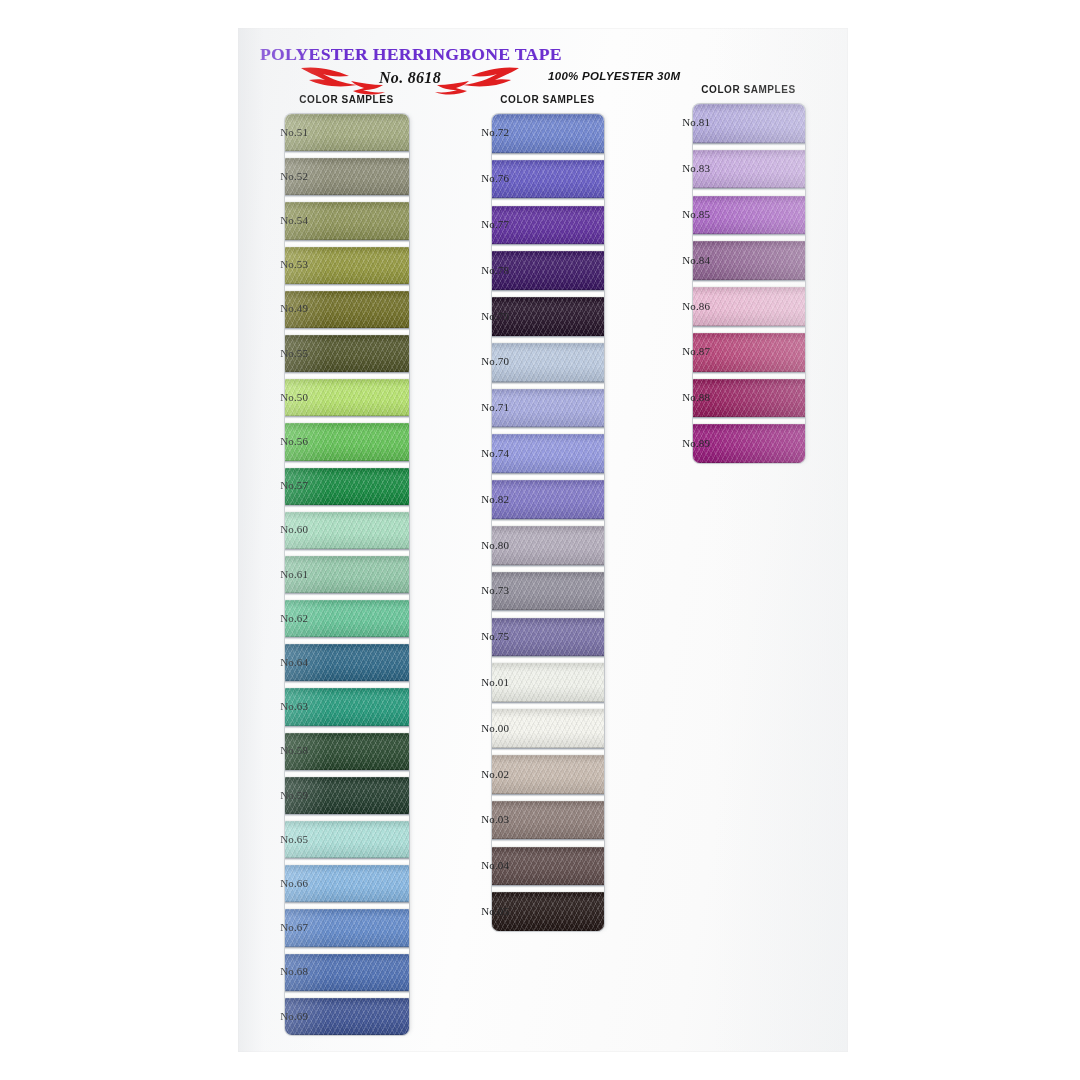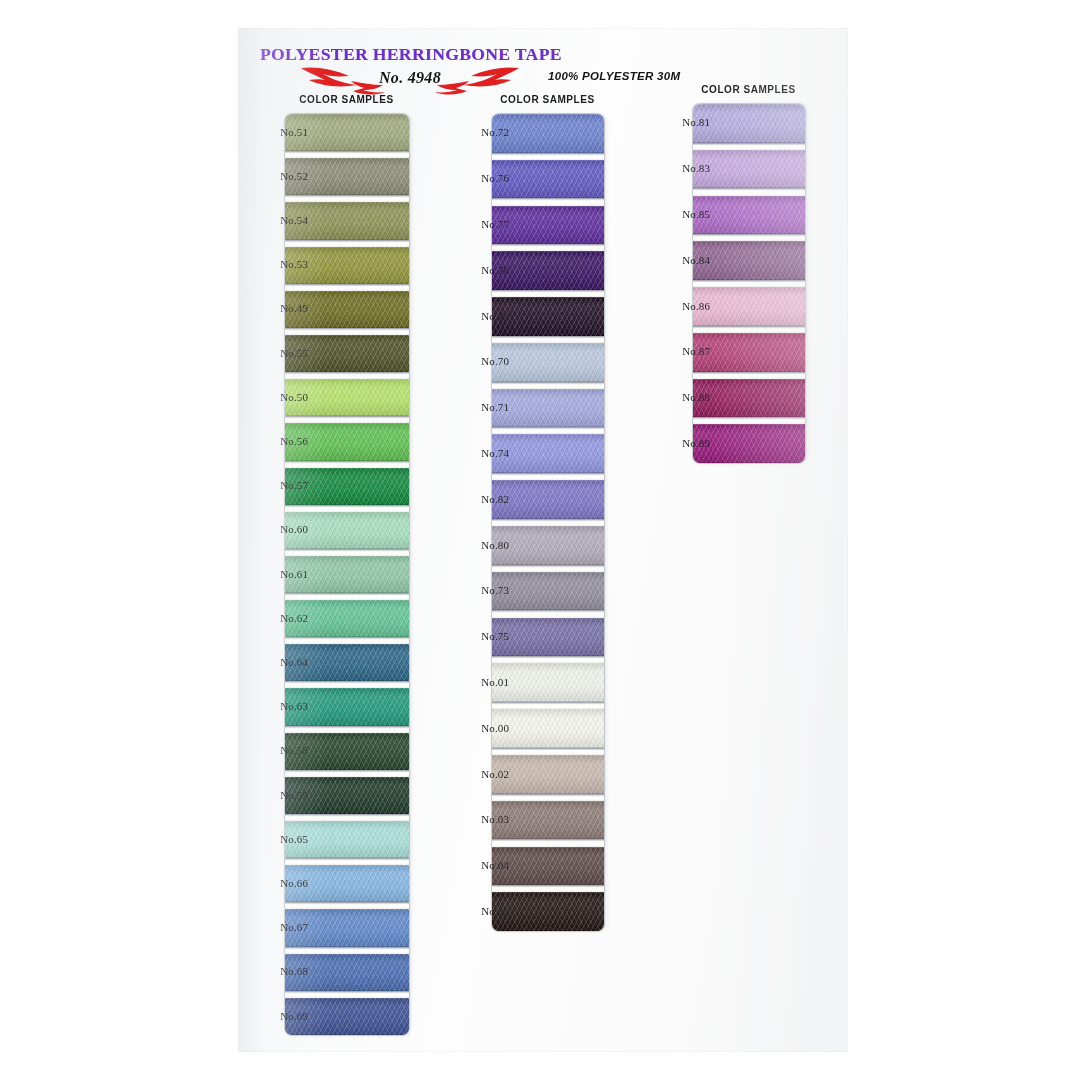--- a/index.html
+++ b/index.html
@@ -133,21 +133,21 @@
       <div class="main-title">POLYESTER HERRINGBONE TAPE</div>
       <div class="ribbon">
         <svg width="290" height="32" viewBox="0 0 290 32">
           <g fill="#e01f20">
             <path d="M36 4 C54 2, 70 6, 84 12 C72 13, 64 12, 58 10 C66 15, 78 19, 92 21 C74 24, 56 22, 44 16 C50 15, 56 15, 60 16 C50 11, 42 8, 36 4 Z"></path>
             <path d="M86 17 C96 19, 108 21, 118 21 C114 24, 106 26, 98 26 C104 28, 112 29, 120 28 C110 32, 96 31, 88 27 C92 26, 96 25, 99 24 C93 22, 89 20, 86 17 Z"></path>
             <path d="M254 4 C236 2, 220 6, 206 12 C218 13, 226 12, 232 10 C224 15, 212 19, 198 21 C216 24, 234 22, 246 16 C240 15, 234 15, 230 16 C240 11, 248 8, 254 4 Z"></path>
             <path d="M204 17 C194 19, 182 21, 172 21 C176 24, 184 26, 192 26 C186 28, 178 29, 170 28 C180 32, 194 31, 202 27 C198 26, 194 25, 191 24 C197 22, 201 20, 204 17 Z"></path>
           </g>
         </svg>
-        <div class="ribbon-label">No. 4948</div>
+        <div class="ribbon-label">No. 8618</div>
       </div>
     </div>
 
     <div class="spec-text">100% POLYESTER   30M</div>
 
     <div class="column" id="col-0" style="left:6px; top:66px; width:205px;">
       <div class="col-heading">COLOR SAMPLES</div>
       <div class="swatch-stack" style="width: 124px;">
           <div class="row">
             <div class="tape" style="height: 37.2px; background-color: rgb(160, 168, 124);"></div>

